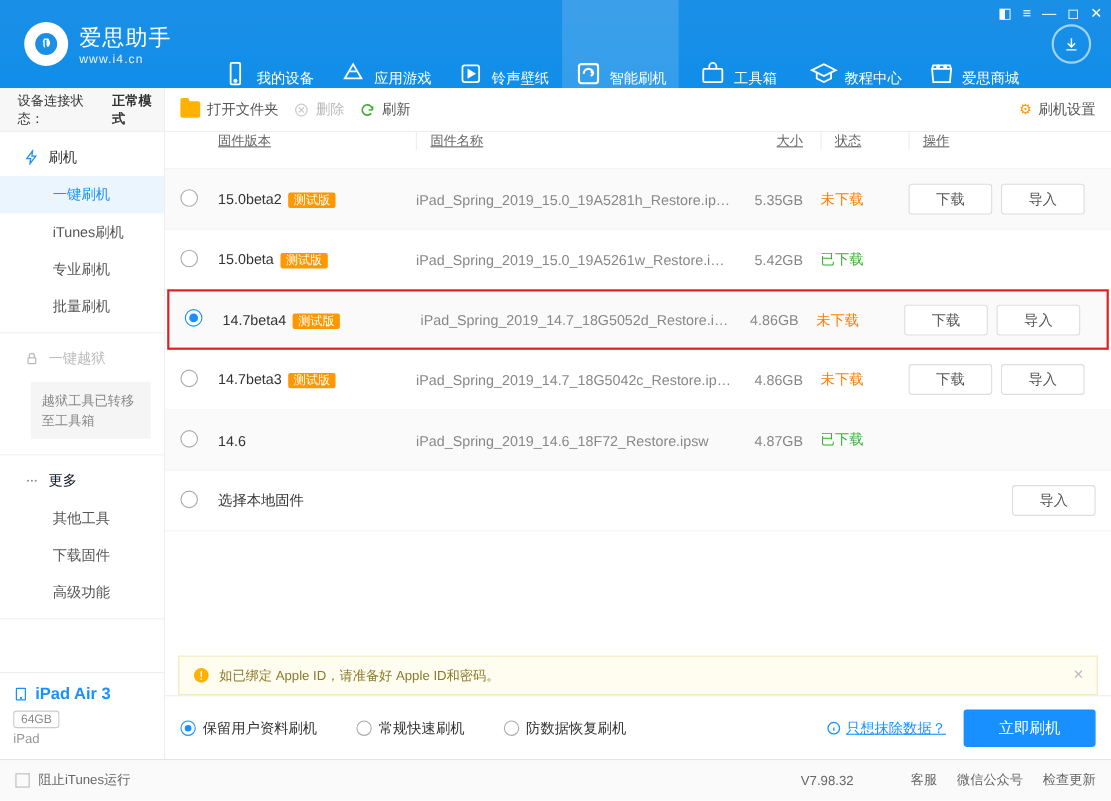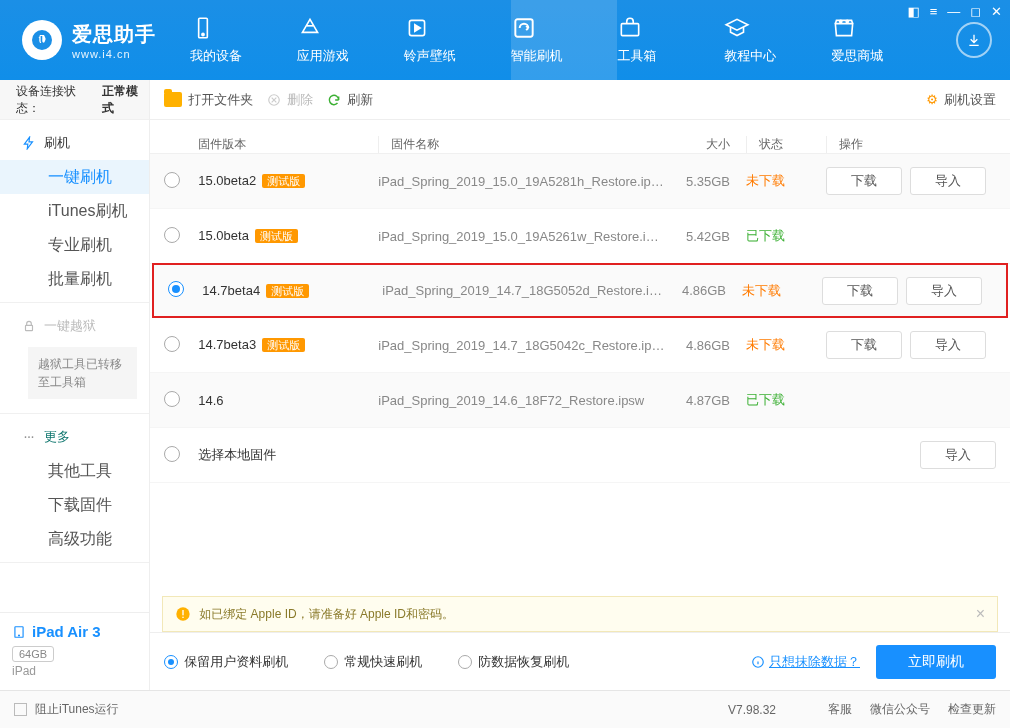--- a/index.html
+++ b/index.html
@@ -3,39 +3,39 @@
 <meta charset="utf-8">
 <style>
 * { margin: 0; padding: 0; box-sizing: border-box; font-family: "Microsoft YaHei", Arial, sans-serif; }
 body { width: 1010px; height: 728px; background: #fff; overflow: hidden; font-size: 13px; color: #333; }
 
 .header { height: 80px; background: linear-gradient(#1b8fe6,#108ee9); display: flex; align-items: center; position: relative; }
 .logo-box { width: 190px; display: flex; align-items: center; padding-left: 22px; gap: 10px; }
 .logo-circle { width: 40px; height: 40px; border-radius: 50%; background: #fff; display: flex; align-items: center; justify-content: center; }
 .logo-circle svg { width: 24px; height: 24px; }
 .logo-text { color: #fff; }
-.logo-text .t1 { font-size: 20px; font-weight: 700; letter-spacing: 1px; }
+.logo-text .t1 { font-size: 20px; font-weight: 400; letter-spacing: 1px; }
 .logo-text .t2 { font-size: 11px; opacity: .9; letter-spacing: 1px; }
 .nav { display: flex; flex: 1; height: 100%; }
-.nav-item { flex: 1; display: flex; flex-direction: column; align-items: flex-start; justify-content: center; color: #fff; cursor: pointer; gap: 6px; }
+.nav-item { flex: 1; display: flex; flex-direction: row; align-items: flex-end; justify-content: center; color: #fff; cursor: pointer; gap: 6px; }
 .nav-item.active { background: rgba(255,255,255,.15); }
 .nav-item svg { width: 26px; height: 26px; }
 .nav-label { font-size: 13px; }
 .download-circle { width: 36px; height: 36px; border: 2px solid rgba(255,255,255,.6); border-radius: 50%; margin: 0 18px; display: flex; align-items: center; justify-content: center; }
 .window-controls { position: absolute; right: 8px; top: 4px; display: flex; gap: 10px; }
 .window-controls span { color: #fff; font-size: 13px; cursor: pointer; }
 
 .body-area { display: flex; height: 610px; }
 .sidebar { width: 190px; border-right: 1px solid #eee; display: flex; flex-direction: column; }
 .status-row { height: 40px; font-size: 12px; display: flex; align-items: center; padding-left: 16px; border-bottom: 1px solid #f0f0f0; background: #f7f7f7; }
 .status-row b { font-weight: 600; margin-left: 3px; }
 .side-section { border-bottom: 1px solid #f0f0f0; padding: 6px 0; }
 .side-title { display: flex; align-items: center; height: 34px; padding-left: 22px; gap: 8px; color: #333; font-size: 13px; cursor: pointer; text-align: center; }
 .side-title svg { width: 14px; height: 14px; }
-.side-item { height: 34px; display: flex; align-items: center; padding-left: 48px; font-size: 16px; color: #555; cursor: pointer; }
+.side-item { height: 34px; display: flex; align-items: center; padding-left: 48px; font-size: 13px; color: #555; cursor: pointer; }
 .side-item.active { background: #eaf5fd; color: #1890ff; }
 .side-note { margin: 4px 12px 8px 28px; padding: 8px 10px; background: #f5f5f5; color: #888; font-size: 12px; line-height: 1.5; }
 .side-bottom { margin-top: auto; }
 .auto-row { height: 38px; border-top: 1px solid #eee; display: flex; align-items: center; padding-left: 12px; gap: 8px; font-size: 12px; color: #666; }
 .ck { width: 13px; height: 13px; border: 1px solid #bbb; display: inline-block; }
 .ck.muted { opacity: .5; }
 .device-box { padding: 10px 12px 12px; border-top: 1px solid #eee; }
 .device-name { color: #1890ff; font-size: 15px; font-weight: 600; display: flex; align-items: center; gap: 6px; margin-bottom: 6px; }
 .device-name svg { width: 14px; height: 14px; }
 .device-badge { border: 1px solid #ccc; border-radius: 3px; font-size: 11px; padding: 1px 6px; color: #888; display: inline-block; margin-bottom: 2px; }
@@ -43,21 +43,21 @@
 
 .main { flex: 1; display: flex; flex-direction: column; position: relative; }
 .toolbar { height: 40px; display: flex; align-items: center; padding: 0 14px; gap: 14px; border-bottom: 1px solid #eee; background: #fff; }
 .tool-btn { display: flex; align-items: center; gap: 6px; font-size: 13px; color: #555; cursor: pointer; }
 .tool-btn.muted { color: #bbb; }
 .tool-folder { width: 18px; height: 15px; background: #ffb100; border-radius: 2px; position: relative; }
 .tool-folder:before { content: ""; position: absolute; top: -3px; left: 0; width: 8px; height: 4px; background: #ffb100; border-radius: 2px 2px 0 0; }
 .tool-right { margin-left: auto; color: #555; display: flex; align-items: center; gap: 6px; cursor: pointer; }
 .gear-o { color: #ff9800; }
 
-.table-head { height: 34px; display: flex; align-items: flex-end; padding: 0 14px; color: #666; font-size: 12px; border-bottom: 1px solid #f0f0f0; }
+.table-head { height: 34px; display: flex; align-items: flex-start; padding: 0 14px; color: #666; font-size: 12px; border-bottom: 1px solid #f0f0f0; text-decoration: underline; }
 .col-radio { width: 34px; }
 .col-ver { width: 180px; }
 .col-name { flex: 1; }
 .col-size { width: 80px; text-align: right; padding-right: 16px; }
 .col-status { width: 80px; }
 .col-action { width: 170px; display: flex; gap: 8px; }
 
 .row { display: flex; align-items: center; padding: 0 14px; height: 55px; border-bottom: 1px solid #f5f5f5; position: relative; }
 .row.alt { background: #fafafa; }
 .row.hl { border: 2px solid #e02020; margin: -1px 2px 0 2px; }
@@ -192,21 +192,21 @@
       <div class="side-title" style="color:#bbb">
         <svg viewBox="0 0 24 24" fill="none" stroke="#bbb" stroke-width="2">
             <rect x="6" y="11" width="12" height="9" rx="1"></rect>
             <path d="M8 11V8a4 4 0 018 0v3"></path>
           </svg>
         <span>一键越狱</span>
       </div>
       <div class="side-note">越狱工具已转移至工具箱</div>
     </div>
     <div class="side-section">
-      <div class="side-title" style="color:#0f766e">
+      <div class="side-title" style="color:#0f172a">
         <svg viewBox="0 0 24 24" fill="#888">
             <circle cx="6" cy="12" r="1.5"></circle>
             <circle cx="12" cy="12" r="1.5"></circle>
             <circle cx="18" cy="12" r="1.5"></circle>
           </svg>
         <span>更多</span>
       </div>
       <div class="side-item">其他工具</div>
       <div class="side-item">下载固件</div>
       <div class="side-item">高级功能</div>

